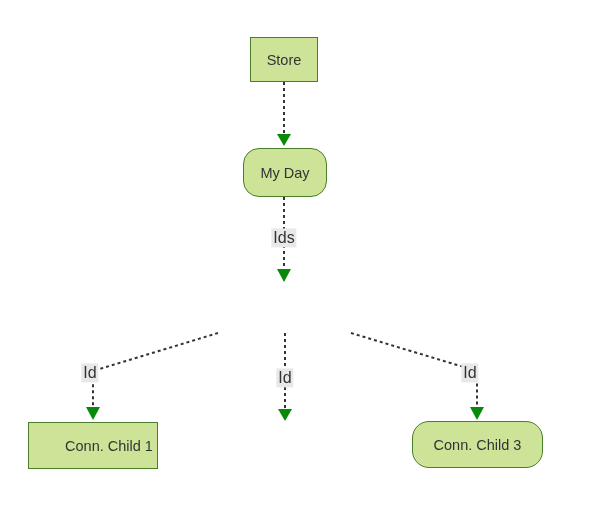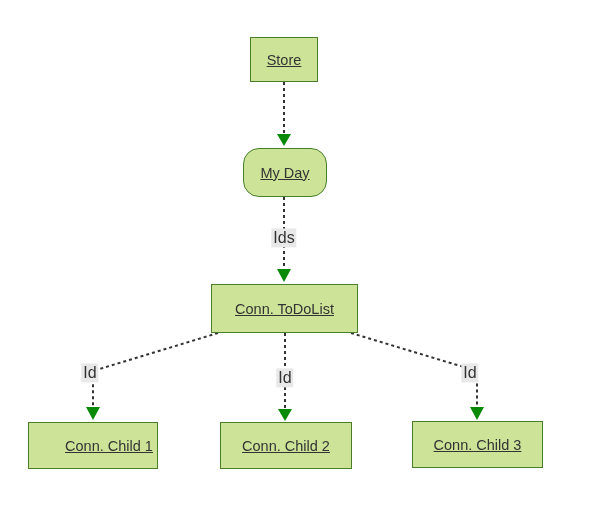--- a/index.html
+++ b/index.html
@@ -36,21 +36,20 @@
     position: absolute;
     box-sizing: border-box;
     background: var(--node-fill, #cde498);
     border: 1.5px solid var(--node-border, #4a7e2a);
     display: flex;
     align-items: center;
     justify-content: center;
     color: var(--text, #333333);
     font-size: 14.5px;
     text-align: center;
-    text-decoration: underline;
   }
   .node.rounded {
     border-radius: 16px;
   }
   .edge-label {
     position: absolute;
     transform: translate(-50%, -50%);
     background: var(--label-bg, #e8e8e8);
     color: var(--text, #333333);
     font-size: 16px;
@@ -83,33 +82,27 @@
   </svg>
 
   <div class="node" style="left:250px; top:37px; width:68px; height:45px;">
     <span>Store</span>
   </div>
 
   <div class="node rounded" style="left:243px; top:148px; width:84px; height:49px;">
     <span>My Day</span>
   </div>
 
-  <div class="node" style="left:211px; top:284px; width:147px; height:49px;">
-    <span>Conn. ToDoList</span>
-  </div>
 
   <div class="node" style="left:28px; top:422px; width:130px; height:47px;padding-left:32px;">
     <span>Conn. Child 1</span>
   </div>
 
-  <div class="node" style="left:220px; top:422px; width:132px; height:47px;">
-    <span>Conn. Child 2</span>
-  </div>
 
-  <div class="node" style="left:412px; top:421px; width:131px; height:47px;">
+  <div class="node" style="left:412px; top:421px; width:131px; height:47px;border-radius:17px;">
     <span>Conn. Child 3</span>
   </div>
 
   <div class="edge-label" style="left:284px; top:238px;">Ids</div>
 
   <div class="edge-label" style="left:90px; top:373px;">Id</div>
 
   <div class="edge-label" style="left:285px; top:378px;">Id</div>
 
   <div class="edge-label" style="left:470px; top:373px;">Id</div>

